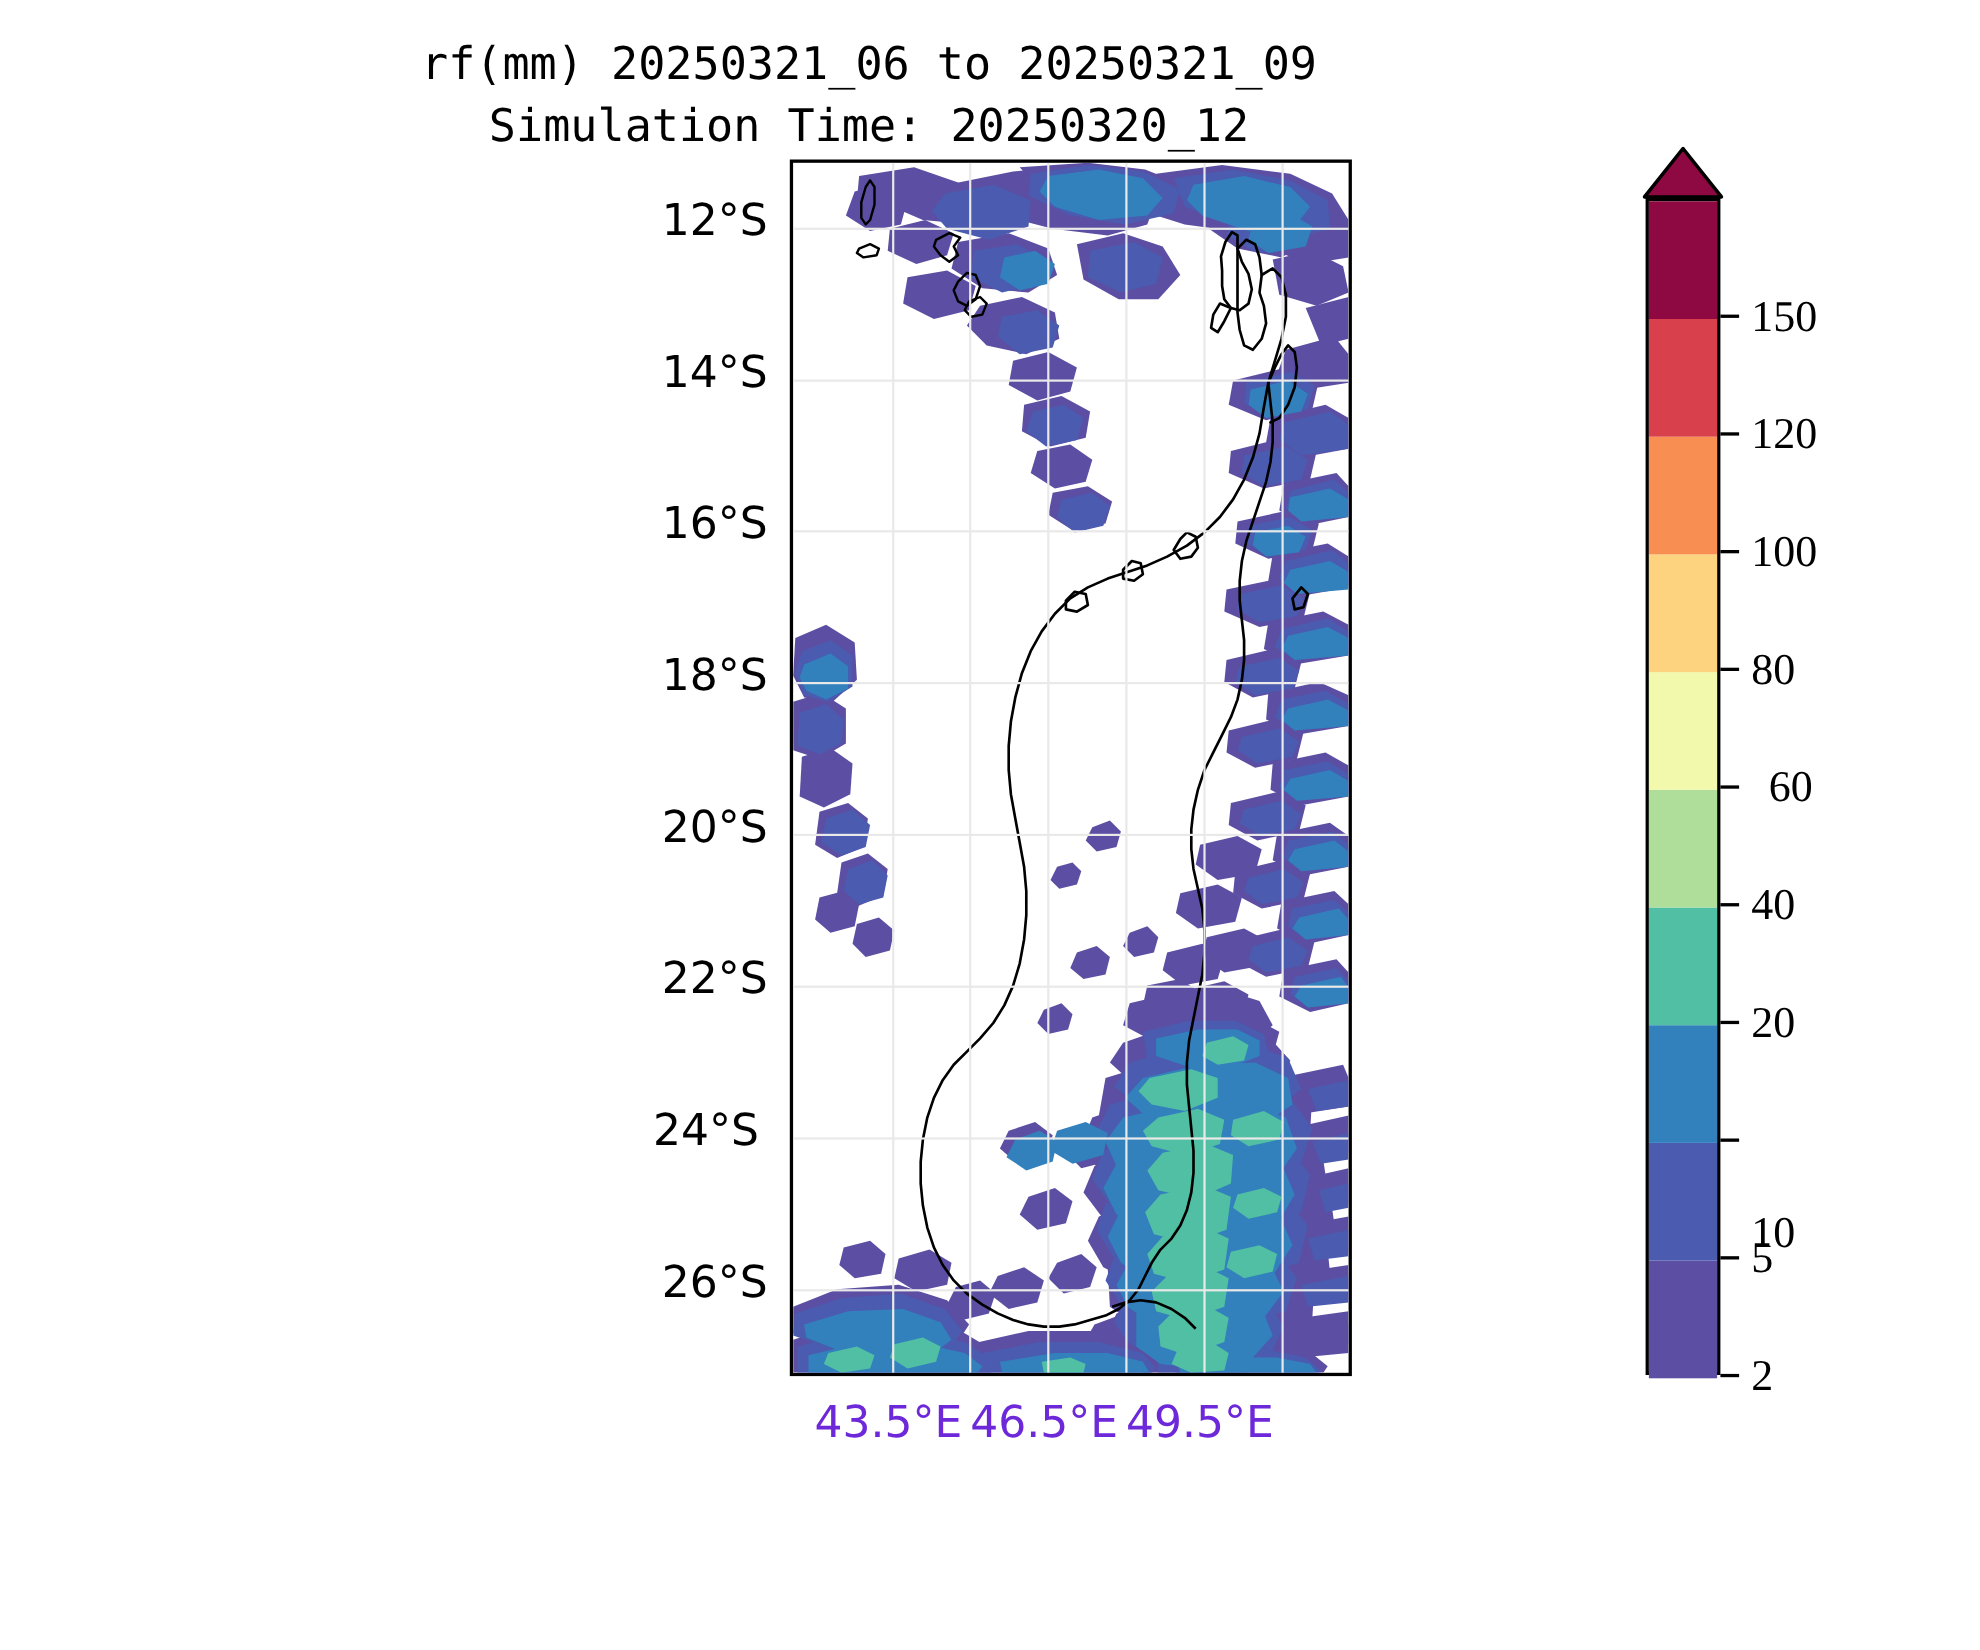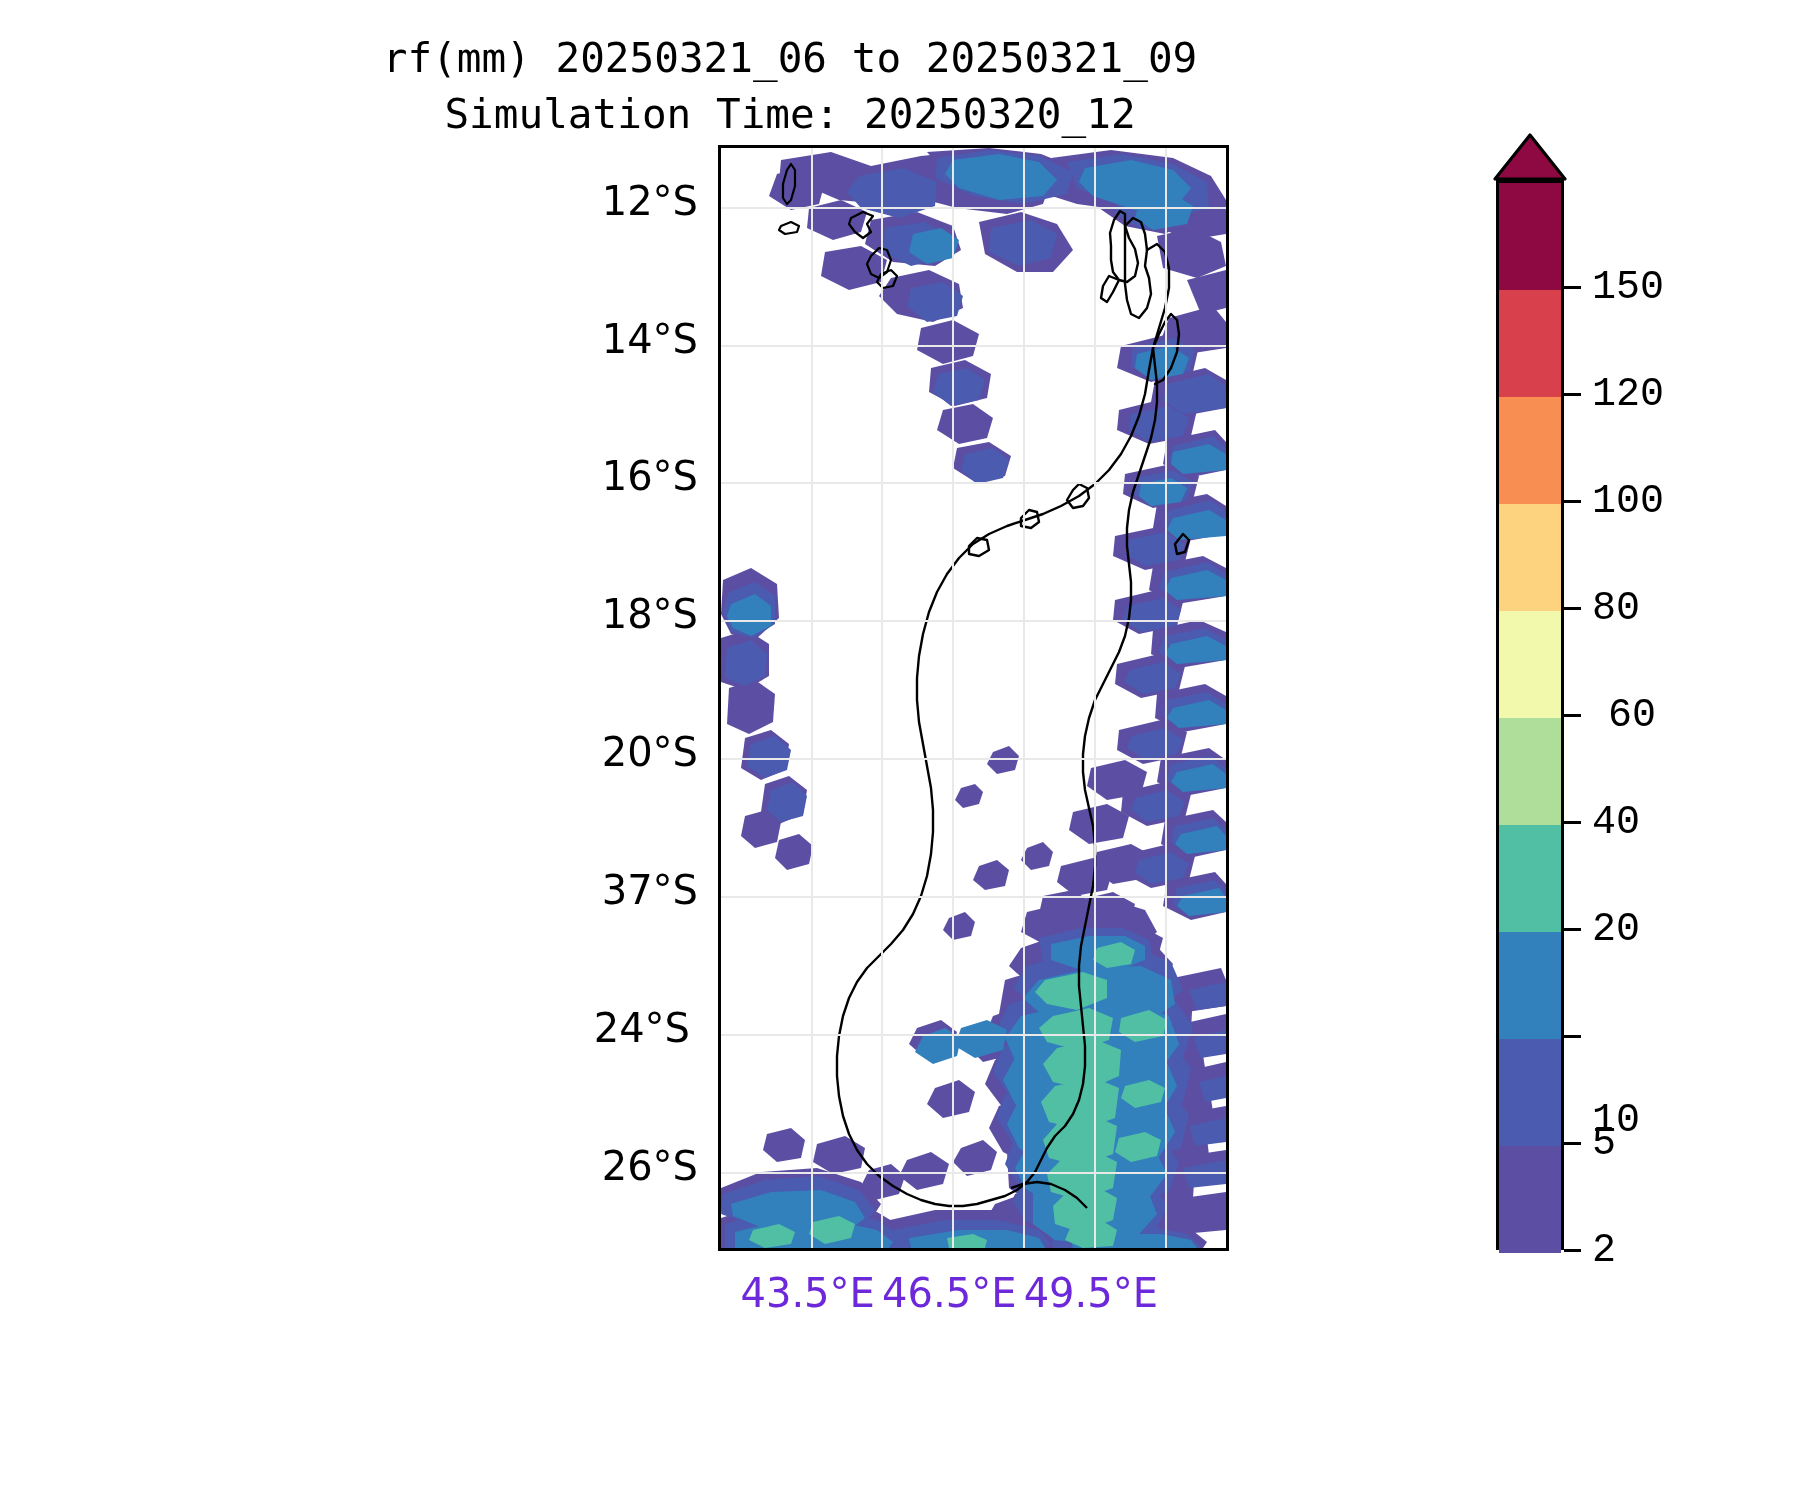--- a/index.html
+++ b/index.html
@@ -30,21 +30,21 @@
           font-size:40px;color:#6d28d9;white-space:pre;}
 
   
   #cbar{position:absolute;left:1496px;top:180px;width:68px;height:1070px;}
   #cbar-body{position:absolute;left:0;top:0;width:68px;height:1070px;
              border:3px solid #000;box-sizing:border-box;}
   .cseg{position:absolute;left:0;width:100%;}
   #cbar-arrow{position:absolute;left:-3px;top:-47px;width:74px;height:48px;}
   .ctick{position:absolute;left:68px;width:17px;height:3px;background:#000;}
   .clabel{position:absolute;left:96px;
-          font-family:Liberation Mono, monospace;
+          font-family:Liberation Serif, serif;
           font-size:40px;color:#000;white-space:pre;transform:translateY(-50%);}
 
   svg{display:block;}
 </style>
 </head>
 <body>
 
 <div id="figure">
 
   <div id="title-block">
@@ -335,21 +335,21 @@
       </svg>
     </div>
   </div>
 
   <div id="ylabels">
       <div class="ylabel" style="left: 508px; top: 177.621px;">12°S</div>
       <div class="ylabel" style="left: 508px; top: 315.552px;">14°S</div>
       <div class="ylabel" style="left: 508px; top: 453.483px;">16°S</div>
       <div class="ylabel" style="left: 508px; top: 591.414px;">18°S</div>
       <div class="ylabel" style="left: 508px; top: 729.345px;">20°S</div>
-      <div class="ylabel" style="left: 508px; top: 867.276px;">37°S</div>
+      <div class="ylabel" style="left: 508px; top: 867.276px;">22°S</div>
       <div class="ylabel" style="left: 500px; top: 1005.21px;">24°S</div>
       <div class="ylabel" style="left: 508px; top: 1143.14px;">26°S</div>
     </div>
 
   <div id="xlabels">
       <div class="xlabel" style="left: 677.673px; top: 1270px;">43.5°E</div>
       <div class="xlabel" style="left: 819.262px; top: 1270px;">46.5°E</div>
       <div class="xlabel" style="left: 960.85px; top: 1270px;">49.5°E</div>
     </div>
 

